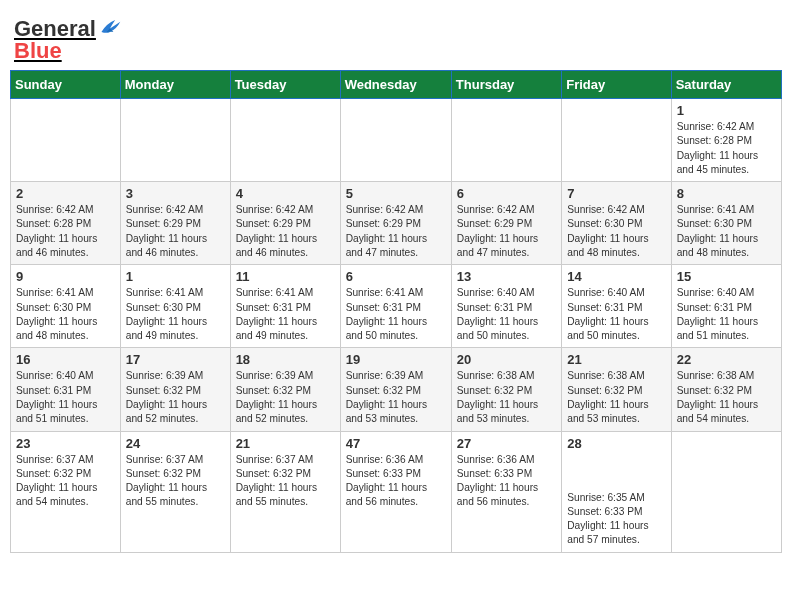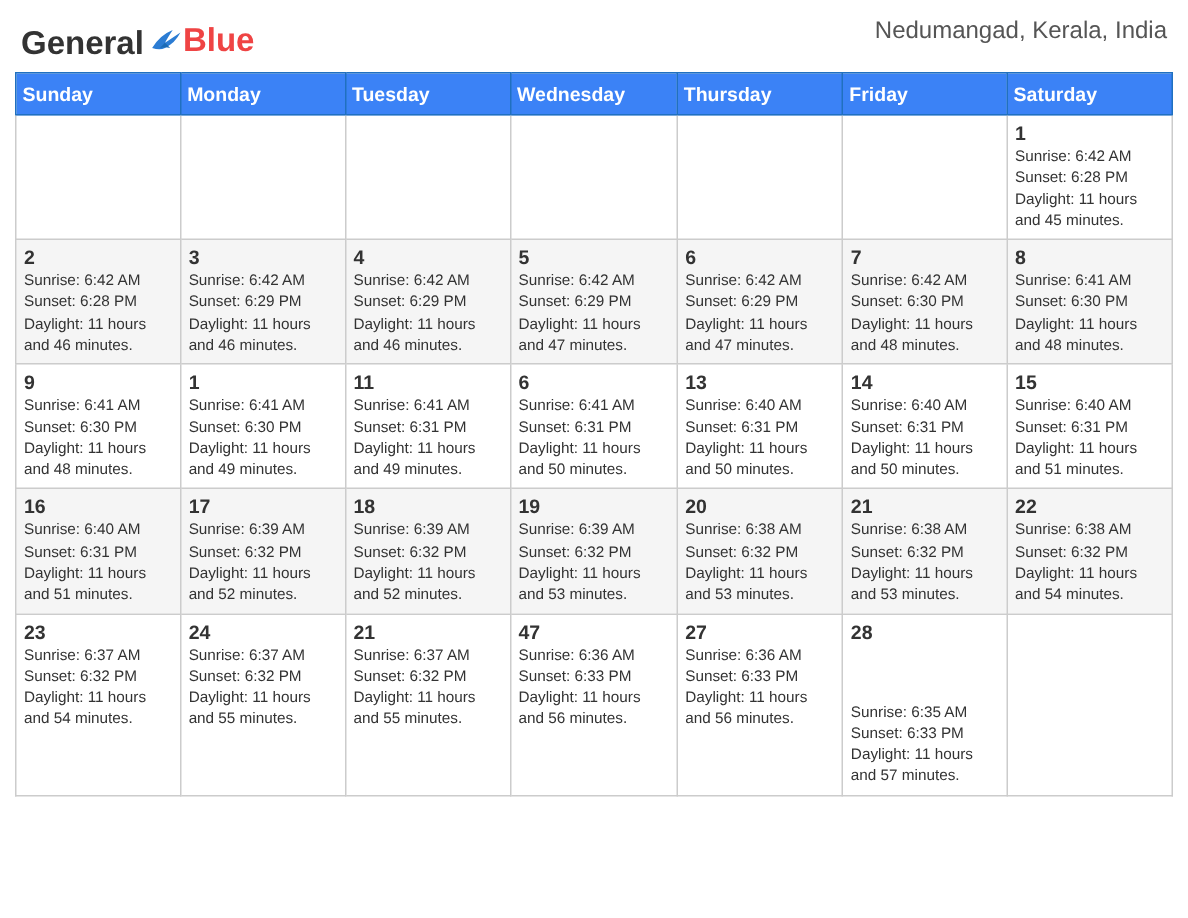--- a/index.html
+++ b/index.html
@@ -12,23 +12,24 @@
     }
     .header {
       display: flex;
       justify-content: space-between;
       align-items: flex-start;
       margin-bottom: 8px;
       padding: 0 4px;
     }
     .logo {
       display: flex;
-      flex-direction: row;
+      flex-direction: column;
       align-items: flex-start;
       margin-top: 6px;
+      text-decoration: underline;
     }
     .logo-general {
       font-size: 22px;
       font-weight: bold;
       color: #333;
       line-height: 1;
     }
     .logo-blue {
       font-size: 22px;
       font-weight: bold;
@@ -54,21 +55,21 @@
       font-size: 16px;
       color: #555;
       margin-top: 2px;
     }
     .calendar {
       width: 100%;
       border-collapse: collapse;
       border: 1px solid #ccc;
     }
     .calendar th {
-      background-color: #3b82f6;
+      background-color: #15803d;
       color: #fff;
       font-size: 13px;
       font-weight: bold;
       padding: 6px 4px;
       text-align: left;
       border: 1px solid #2070c0;
     }
     .calendar td {
       vertical-align: top;
       border: 1px solid #ccc;
@@ -108,21 +109,20 @@
     <div style="display:flex;align-items:baseline;">
       <span class="logo-general">General</span>
       <svg class="logo-bird" viewBox="0 0 28 22" fill="none" xmlns="http://www.w3.org/2000/svg">
         <path d="M4 18 Q10 8 20 4 Q16 10 14 14 Q20 10 26 6 Q22 14 14 18 Q10 20 4 18Z" fill="#2b7cd3"></path>
         <path d="M14 14 Q16 16 18 18 Q14 17 10 18Z" fill="#1a6ab5"></path>
       </svg>
     </div>
     <span class="logo-blue">Blue</span>
   </div>
   <div class="title-block">
-    <div class="location">Nedumangad, Kerala, India</div>
   </div>
 </div>
 
 <table class="calendar">
   <thead>
     <tr>
     <th>Sunday</th>
         <th>Monday</th>
         <th>Tuesday</th>
         <th>Wednesday</th>

